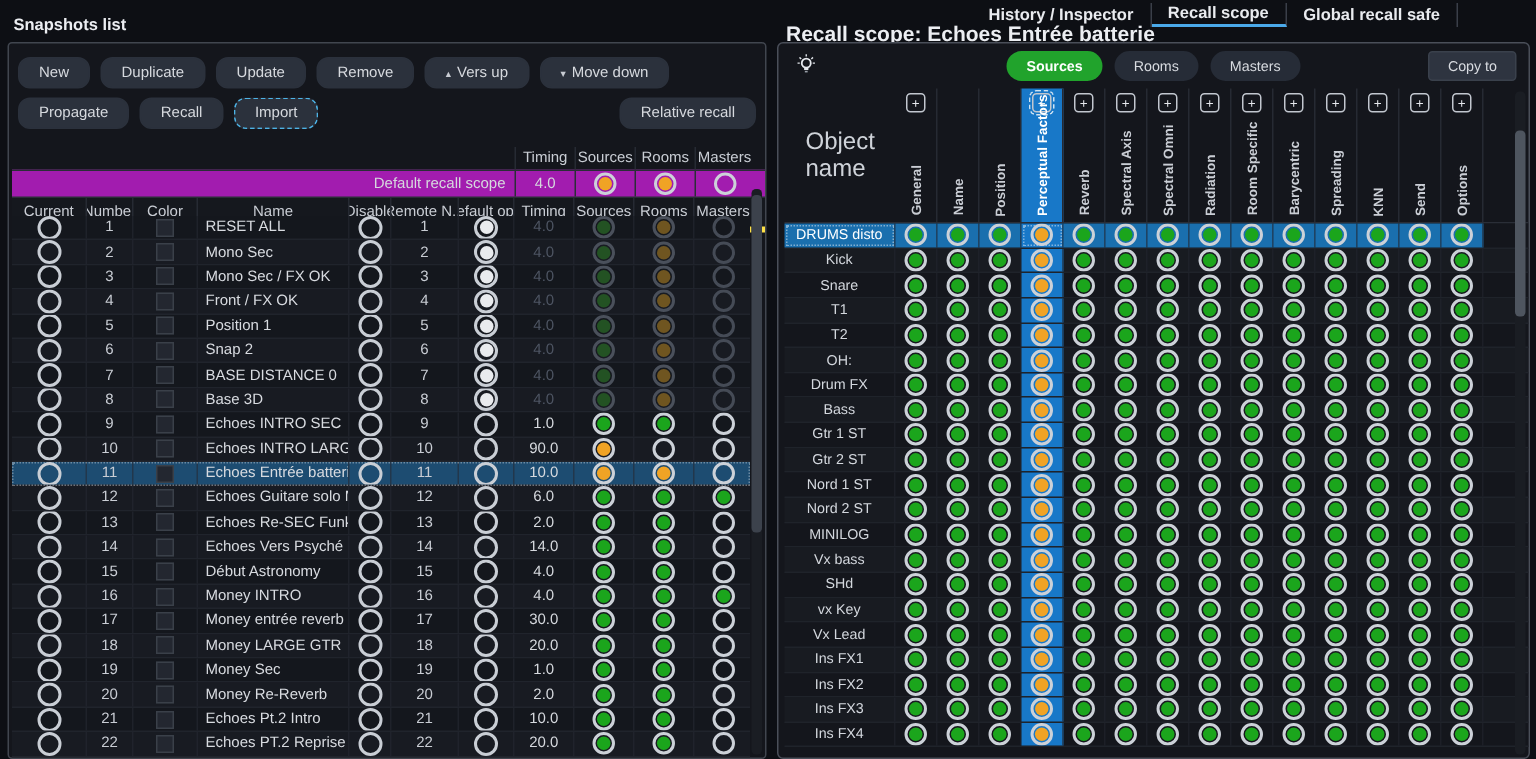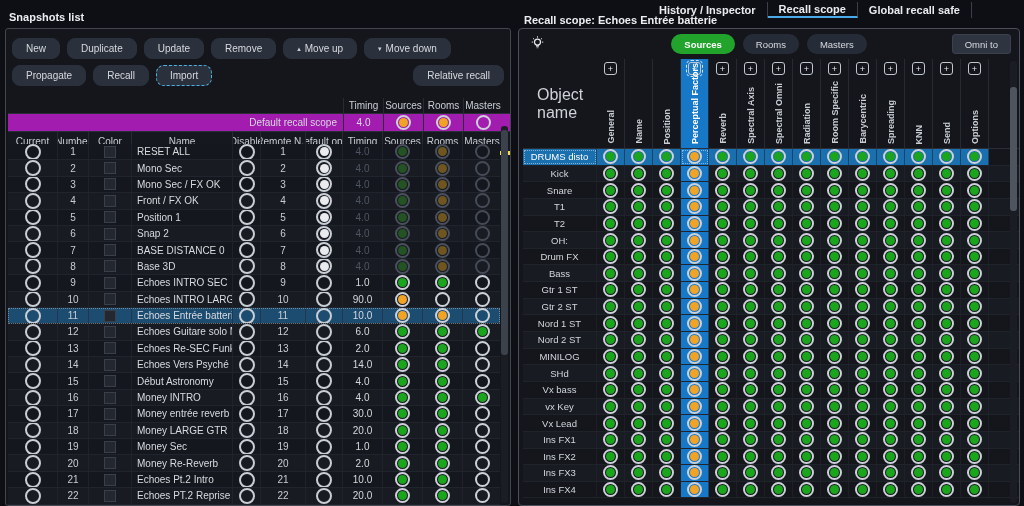--- a/index.html
+++ b/index.html
@@ -11,21 +11,21 @@
     --led-green-dim:#235223; --led-orange-dim:#6f5520;
     --sel-blue:#1d4c71; --mrow-blue:#1a6fae; --mcol-blue:#1878c8;
     --filter-green:#21a32c; --underline:#4aa9e9;
   }
   
   .tabs{position:absolute;top:2px;left:648px;height:16px;display:flex;align-items:stretch;}
   .tab{display:flex;align-items:center;padding:0 11px;font-size:11px;font-weight:bold;color:#e9ebef;border-right:1px solid #3a3f49;cursor:default;}
   .tab.active{border-bottom:2px solid var(--underline);}
   
   .ltitle{position:absolute;top:11px;left:9px;font-size:11px;font-weight:bold;color:#eceef2;}
-  .rtitle{position:absolute;top:14px;left:524px;font-size:11px;font-weight:bold;color:#eceef2;}
+  .rtitle{position:absolute;top:14px;left:524px;font-size:14px;font-weight:bold;color:#eceef2;}
   
   .lpanel{position:absolute;left:5px;top:28px;width:504px;height:476px;background:#14161c;border:1px solid #41464f;border-radius:3px;overflow:hidden;}
   .rpanel{position:absolute;left:518px;top:28px;width:500px;height:476px;background:#14161c;border:1px solid #4a4f59;border-radius:4px;overflow:hidden;}
   
   .btnrow{display:flex;gap:7px;margin:9px 6px 0 6px;}
   .btnrow.second{margin-top:6px;}
   .btn{height:21px;padding:0 13px;border-radius:8px;background:#2b313c;border:1px solid #2b313c;color:#d6d9de;font-size:10px;font-family:inherit;display:flex;align-items:center;gap:4px;white-space:nowrap;cursor:pointer;}
   .btn .bicon{font-size:7px;color:#c8ccd3;}
   .btn.focused{border:1px dashed #4db3e6;}
   .btn.rightend{margin-left:auto;}
@@ -116,21 +116,21 @@
         <span>Duplicate</span>
       </button>
       <button class="btn">
         <span>Update</span>
       </button>
       <button class="btn">
         <span>Remove</span>
       </button>
       <button class="btn">
         <span class="bicon">▴</span>
-        <span>Move up</span>
+        <span>Vers up</span>
       </button>
       <button class="btn">
         <span class="bicon">▾</span>
         <span>Move down</span>
       </button>
     </div>
   <div class="btnrow second" id="lrow2">
       <button class="btn">
         <span>Propagate</span>
       </button>
@@ -797,21 +797,21 @@
         <circle cx="8" cy="6.5" r="3.2" fill="none" stroke="#e6e9ee" stroke-width="1.3"></circle>
         <rect x="6.5" y="9.8" width="3" height="1.6" fill="#e6e9ee"></rect>
         <rect x="7" y="12" width="2" height="1.1" fill="#9aa0a8"></rect>
       </svg>
     </span>
     <div class="pills" id="pills">
         <button class="pill active">Sources</button>
         <button class="pill">Rooms</button>
         <button class="pill">Masters</button>
       </div>
-    <button class="copyto">Omni to</button>
+    <button class="copyto">Copy to</button>
   </div>
   <div class="rgrid mhead" id="mhead">
     <div class="ohead">Object name</div>
   <div class="mcol">
         <button class="plus">+</button>
         <span class="vlabel">General</span>
       </div>
       <div class="mcol">
         <span class="vlabel">Name</span>
       </div>
@@ -1443,66 +1443,66 @@
           <span class="led green"></span>
         </div>
         <div class="c">
           <span class="led green"></span>
         </div>
         <div class="c">
           <span class="led green"></span>
         </div>
       </div>
       <div class="rgrid mrow">
+        <div class="c oname">Vx bass</div>
+        <div class="c">
+          <span class="led green"></span>
+        </div>
+        <div class="c">
+          <span class="led green"></span>
+        </div>
+        <div class="c">
+          <span class="led green"></span>
+        </div>
+        <div class="c hlc">
+          <span class="led orange"></span>
+        </div>
+        <div class="c">
+          <span class="led green"></span>
+        </div>
+        <div class="c">
+          <span class="led green"></span>
+        </div>
+        <div class="c">
+          <span class="led green"></span>
+        </div>
+        <div class="c">
+          <span class="led green"></span>
+        </div>
+        <div class="c">
+          <span class="led green"></span>
+        </div>
+        <div class="c">
+          <span class="led green"></span>
+        </div>
+        <div class="c">
+          <span class="led green"></span>
+        </div>
+        <div class="c">
+          <span class="led green"></span>
+        </div>
+        <div class="c">
+          <span class="led green"></span>
+        </div>
+        <div class="c">
+          <span class="led green"></span>
+        </div>
+      </div>
+      <div class="rgrid mrow">
         <div class="c oname">SHd</div>
-        <div class="c">
-          <span class="led green"></span>
-        </div>
-        <div class="c">
-          <span class="led green"></span>
-        </div>
-        <div class="c">
-          <span class="led green"></span>
-        </div>
-        <div class="c hlc">
-          <span class="led orange"></span>
-        </div>
-        <div class="c">
-          <span class="led green"></span>
-        </div>
-        <div class="c">
-          <span class="led green"></span>
-        </div>
-        <div class="c">
-          <span class="led green"></span>
-        </div>
-        <div class="c">
-          <span class="led green"></span>
-        </div>
-        <div class="c">
-          <span class="led green"></span>
-        </div>
-        <div class="c">
-          <span class="led green"></span>
-        </div>
-        <div class="c">
-          <span class="led green"></span>
-        </div>
-        <div class="c">
-          <span class="led green"></span>
-        </div>
-        <div class="c">
-          <span class="led green"></span>
-        </div>
-        <div class="c">
-          <span class="led green"></span>
-        </div>
-      </div>
-      <div class="rgrid mrow">
-        <div class="c oname">Vx bass</div>
         <div class="c">
           <span class="led green"></span>
         </div>
         <div class="c">
           <span class="led green"></span>
         </div>
         <div class="c">
           <span class="led green"></span>
         </div>
         <div class="c hlc">

